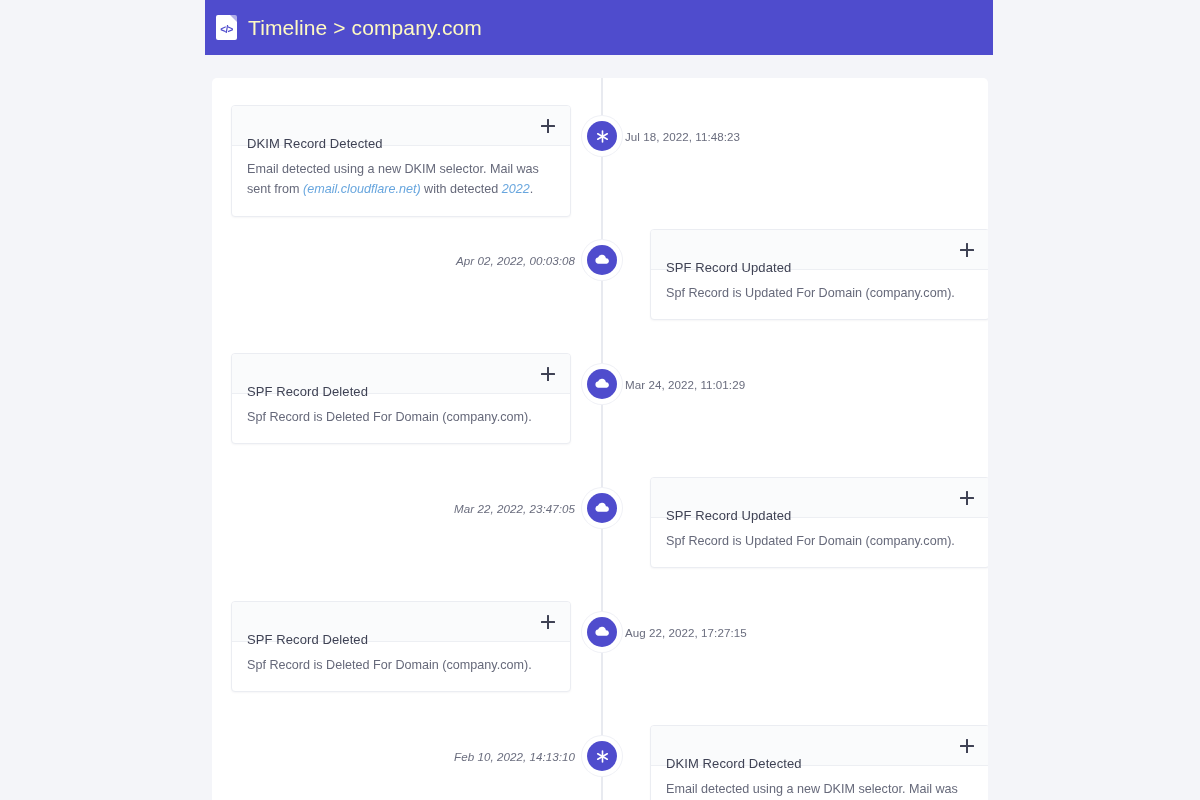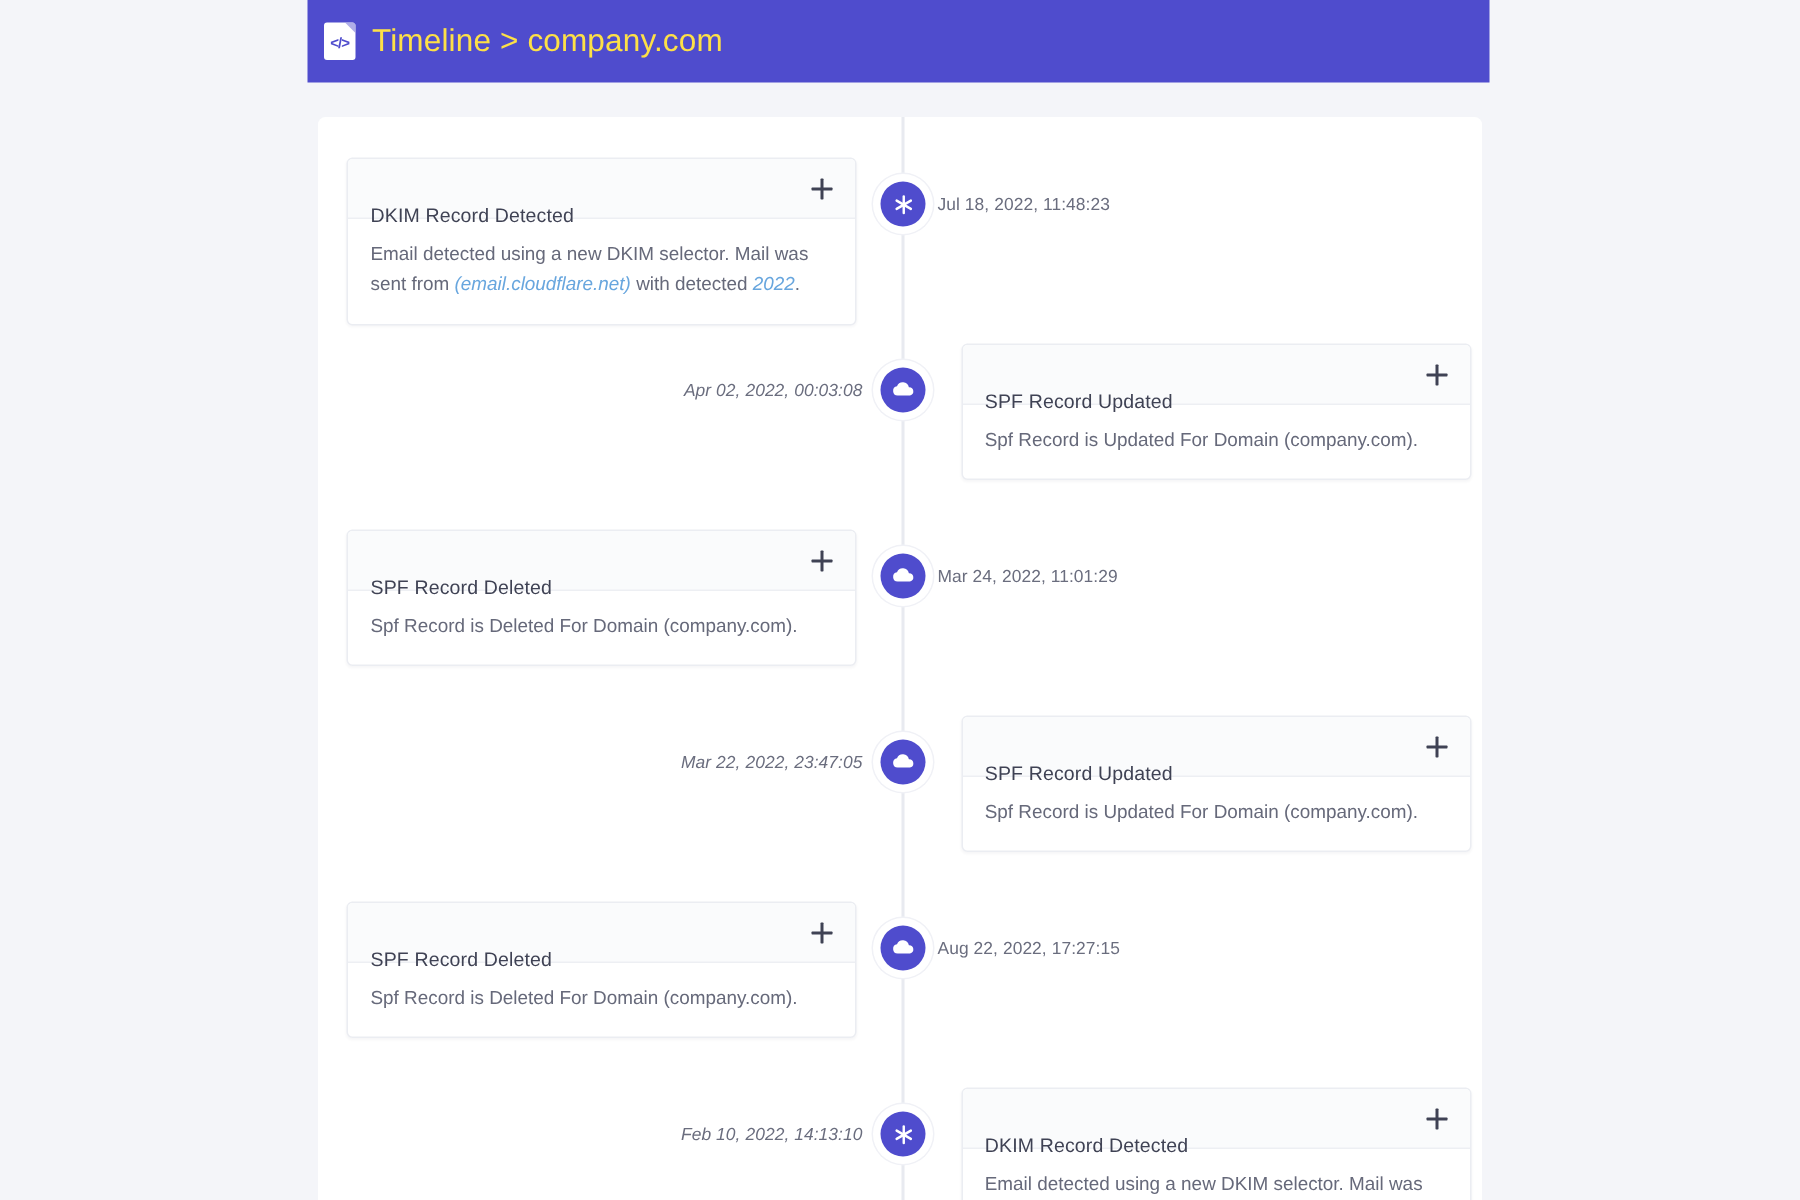--- a/index.html
+++ b/index.html
@@ -60,21 +60,21 @@
     justify-content: center;
     color: #4f4ccd;
     font-family: "Liberation Sans", sans-serif;
     font-size: 10px;
     font-weight: bold;
     letter-spacing: -0.6px;
     padding-top: 3px;
   }
 
   .header-title {
-    color: #fde047;
+    color: #fef9c3;
     font-size: 21px;
     font-weight: 400;
     letter-spacing: .1px;
     white-space: nowrap;
   }
 
   
   .panel {
     position: absolute;
     left: 212px;
@@ -110,21 +110,21 @@
     align-items: flex-start;
     min-height: 124px;
   }
 
   .side {
     width: 389px;
     flex: 0 0 389px;
     display: flex;
   }
   .side.left  { justify-content: flex-end; padding-right: 30px; }
-  .side.right { justify-content: center; padding-left: 30px; }
+  .side.right { justify-content: flex-end; padding-left: 30px; }
 
   .side-spacer { width: 389px; flex: 0 0 389px; display: flex; }
   .side-spacer.left  { justify-content: flex-end;  padding-right: 30px; }
   .side-spacer.right { justify-content: flex-start; padding-left: 30px; }
 
   
   .card {
     width: 340px;
     background: #ffffff;
     border: 1px solid #ebedf2;

